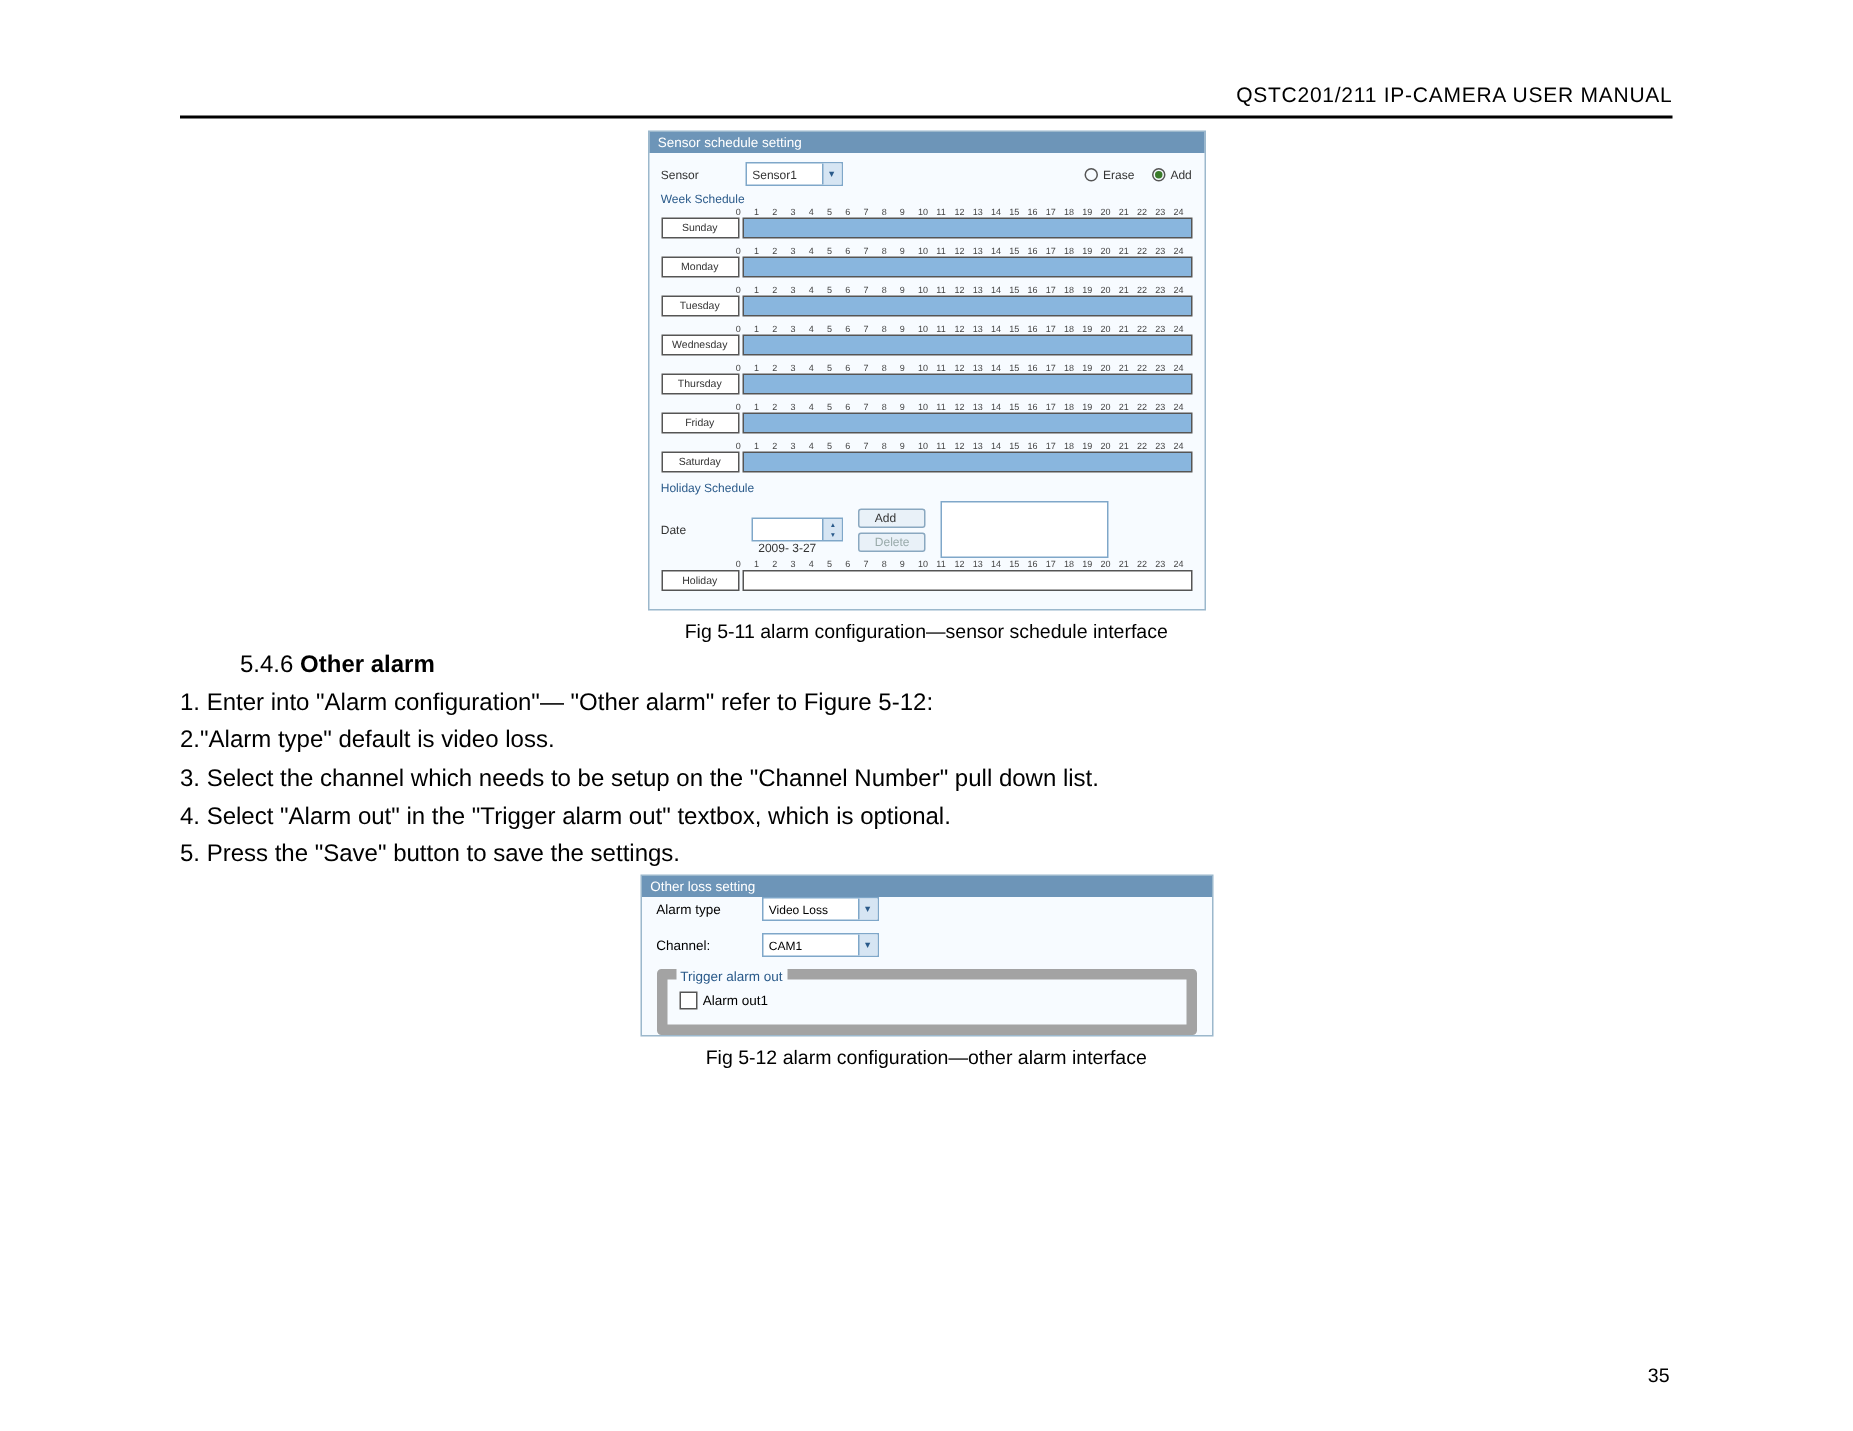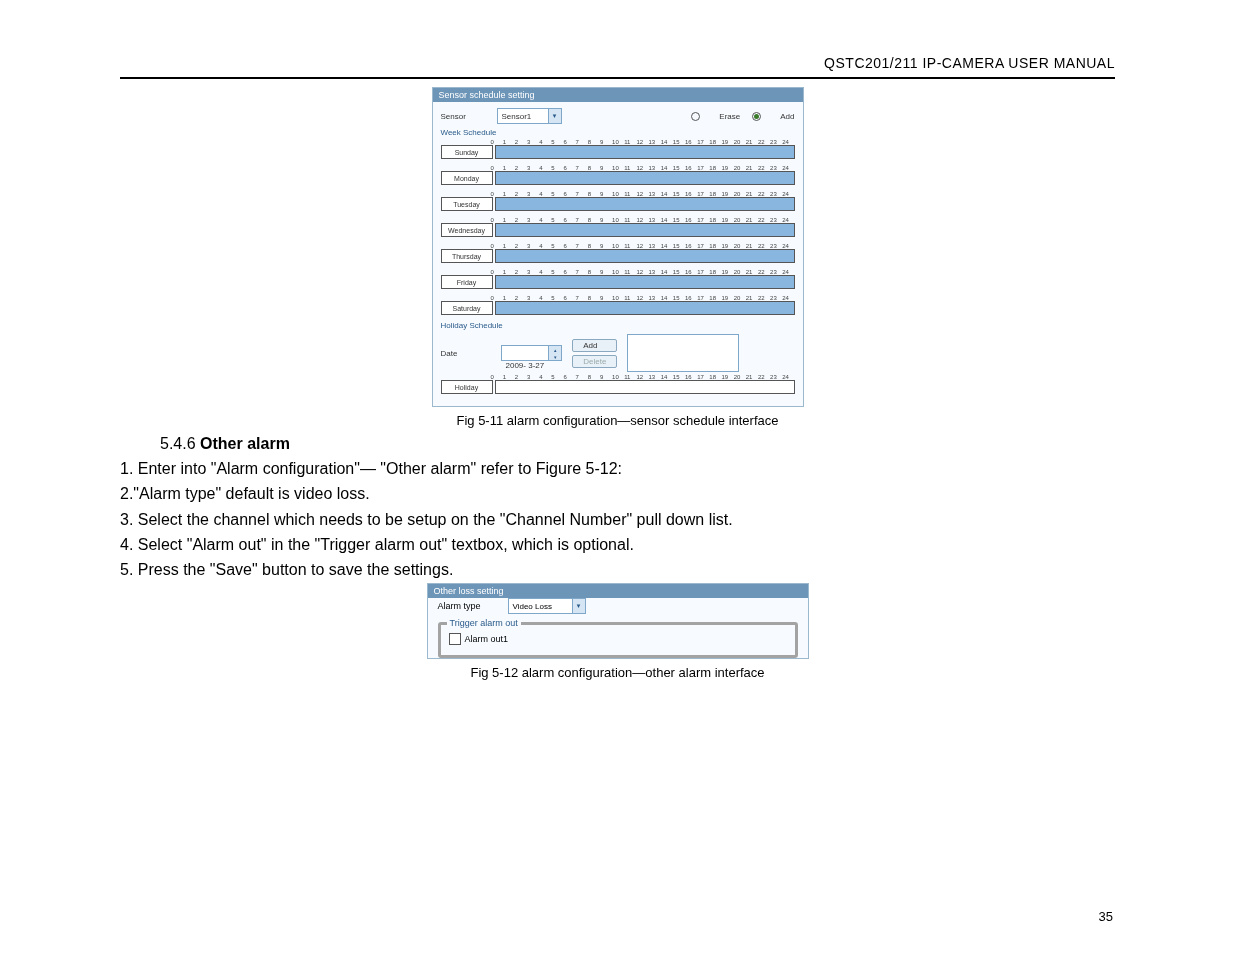--- a/index.html
+++ b/index.html
@@ -86,21 +86,21 @@
     font-size: 7px;
   }
   .radio-group {
     display: flex;
     gap: 12px;
     align-items: center;
   }
   .radio {
     display: flex;
     align-items: center;
-    gap: 19px;
+    gap: 3px;
   }
   .radio-circle {
     width: 9px;
     height: 9px;
     border: 1px solid #555;
     border-radius: 50%;
     display: inline-block;
     position: relative;
     box-sizing: border-box;
   }
@@ -255,21 +255,21 @@
   }
   .form-row {
     display: flex;
     align-items: center;
     margin-bottom: 8px;
   }
   .form-row .flabel {
     width: 70px;
   }
   .fieldset {
-    border: 3px solid #a3a3a3;
+    border: 7px solid #a3a3a3;
     border-radius: 3px;
     padding: 8px;
     margin-top: 4px;
     position: relative;
   }
   .fieldset-legend {
     position: absolute;
     top: -7px;
     left: 6px;
     background: #f7fbff;
@@ -647,20 +647,27 @@
     <div class="panel2">
       <div class="panel2-title">Other loss setting</div>
       <div class="panel2-body">
         <div class="form-row">
           <span class="flabel">Alarm type</span>
           <span class="select">
             <span class="sel-text" style="min-width:55px;">Video Loss</span>
             <span class="sel-arrow">▾</span>
           </span>
         </div>
+        <div class="form-row">
+          <span class="flabel">Channel:</span>
+          <span class="select">
+            <span class="sel-text" style="min-width:55px;011">CAM1</span>
+            <span class="sel-arrow">▾</span>
+          </span>
+        </div>
         <div class="fieldset">
           <span class="fieldset-legend">Trigger alarm out</span>
           <span class="checkbox">
             <span class="box"></span>
             <span>Alarm out1</span>
           </span>
         </div>
       </div>
     </div>
     <div class="caption">Fig 5-12 alarm configuration—other alarm interface</div>

